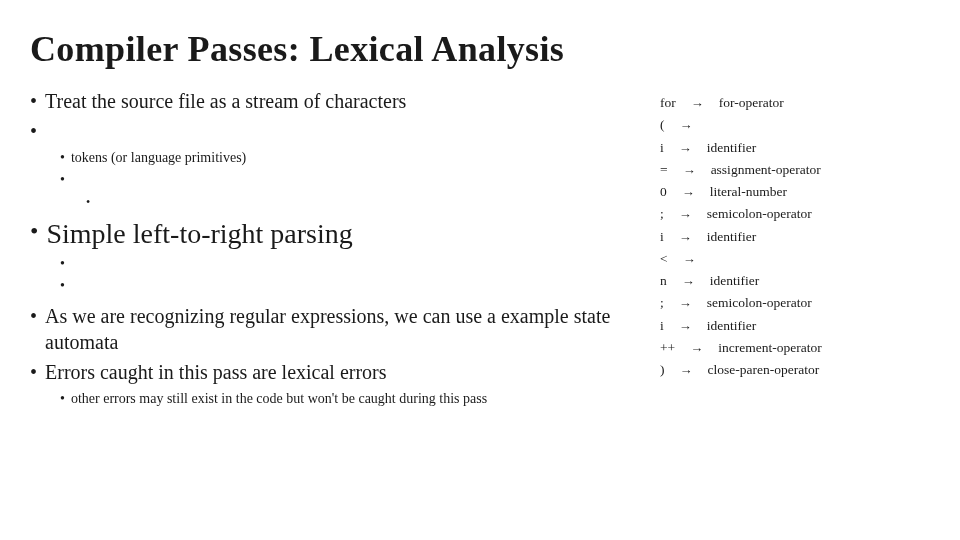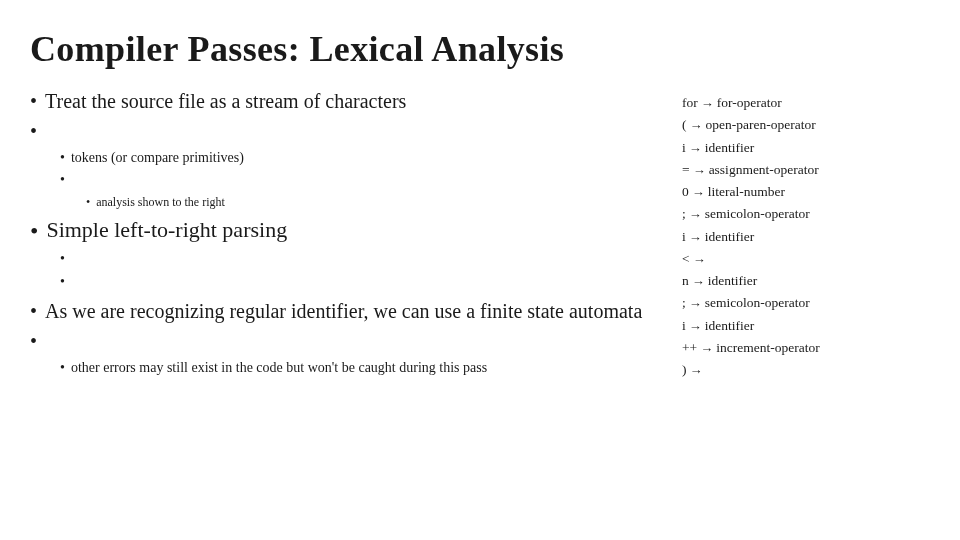--- a/index.html
+++ b/index.html
@@ -8,21 +8,21 @@
       font-family: Georgia, 'Times New Roman', serif;
       width: 960px;
       height: 540px;
       overflow: hidden;
       position: relative;
     }
     .slide {
       width: 960px;
       height: 540px;
       background: #fff;
-      padding: 28px 18px 20px 30px;
+      padding: 28px 40px 20px 30px;
       display: flex;
       flex-direction: column;
     }
     .title {
       font-size: 36px;
       font-weight: bold;
       color: #1a1a1a;
       margin-bottom: 18px;
       letter-spacing: 0.01em;
     }
@@ -86,30 +86,31 @@
       margin-right: 6px;
       line-height: 1.5;
       flex-shrink: 0;
     }
     .bullet-l3-text {
       font-size: 12px;
       line-height: 1.5;
       color: #1a1a1a;
     }
     .big-bullet {
-      font-size: 22px;
+      font-size: 28px;
       line-height: 1.2;
     }
     .section-gap {
       margin-top: 6px;
     }
     .right-row {
       display: flex;
       align-items: baseline;
       line-height: 1.65;
+      gap: 12px;
     }
     .arrow {
       margin: 0 3px;
       font-size: 13px;
     }
   </style>
 </head>
 <body>
 
 <div class="slide">
@@ -123,68 +124,67 @@
         <span class="bullet-marker">•</span>
         <span class="bullet-l1-text">Treat the source file as a stream of characters</span>
       </div>
 
       <div class="bullet-l1">
         <span class="bullet-marker">•</span>
       </div>
 
       <div class="bullet-l2">
         <span class="bullet-marker2">•</span>
-        <span class="bullet-l2-text">tokens (or compare primitives)</span>
+        <span class="bullet-l2-text">tokens (or language primitives)</span>
       </div>
       <div class="bullet-l2">
         <span class="bullet-marker2">•</span>
       </div>
 
       <div class="bullet-l3">
         <span class="bullet-marker3">•</span>
-        <span class="bullet-l3-text">analysis shown to the right</span>
       </div>
 
       <div class="bullet-l1 section-gap">
         <span class="bullet-marker" style="font-size:24px; line-height:1.2;">•</span>
         <span class="bullet-l1-text big-bullet">Simple left-to-right parsing</span>
       </div>
 
       <div class="bullet-l2">
         <span class="bullet-marker2">•</span>
       </div>
       <div class="bullet-l2">
         <span class="bullet-marker2">•</span>
       </div>
 
       <div class="bullet-l1 section-gap">
         <span class="bullet-marker" style="font-size:20px; line-height:1.3;">•</span>
-        <span class="bullet-l1-text">As we are recognizing regular identifier, we can use a finite state automata</span>
+        <span class="bullet-l1-text">As we are recognizing regular expressions, we can use a example state automata</span>
       </div>
 
       <div class="bullet-l1">
         <span class="bullet-marker" style="font-size:20px; line-height:1.3;">•</span>
+        <span class="bullet-l1-text">Errors caught in this pass are lexical errors</span>
       </div>
       <div class="bullet-l2">
         <span class="bullet-marker2">•</span>
         <span class="bullet-l2-text">other errors may still exist in the code but won't be caught during this pass</span>
       </div>
 
     </div>
 
     <div class="right-column" id="right-col">
     <div class="right-row">
           <span>for</span>
           <span class="arrow"> → </span>
           <span>for-operator</span>
         </div>
         <div class="right-row">
           <span>(</span>
           <span class="arrow"> → </span>
-          <span>open-paren-operator</span>
         </div>
         <div class="right-row">
           <span>i</span>
           <span class="arrow"> → </span>
           <span>identifier</span>
         </div>
         <div class="right-row">
           <span>=</span>
           <span class="arrow"> → </span>
           <span>assignment-operator</span>
@@ -224,16 +224,17 @@
           <span>identifier</span>
         </div>
         <div class="right-row">
           <span>++</span>
           <span class="arrow"> → </span>
           <span>increment-operator</span>
         </div>
         <div class="right-row">
           <span>)</span>
           <span class="arrow"> → </span>
+          <span>close-paren-operator</span>
         </div>
       </div>
   </div>
 </div>
 
 </body></html>

